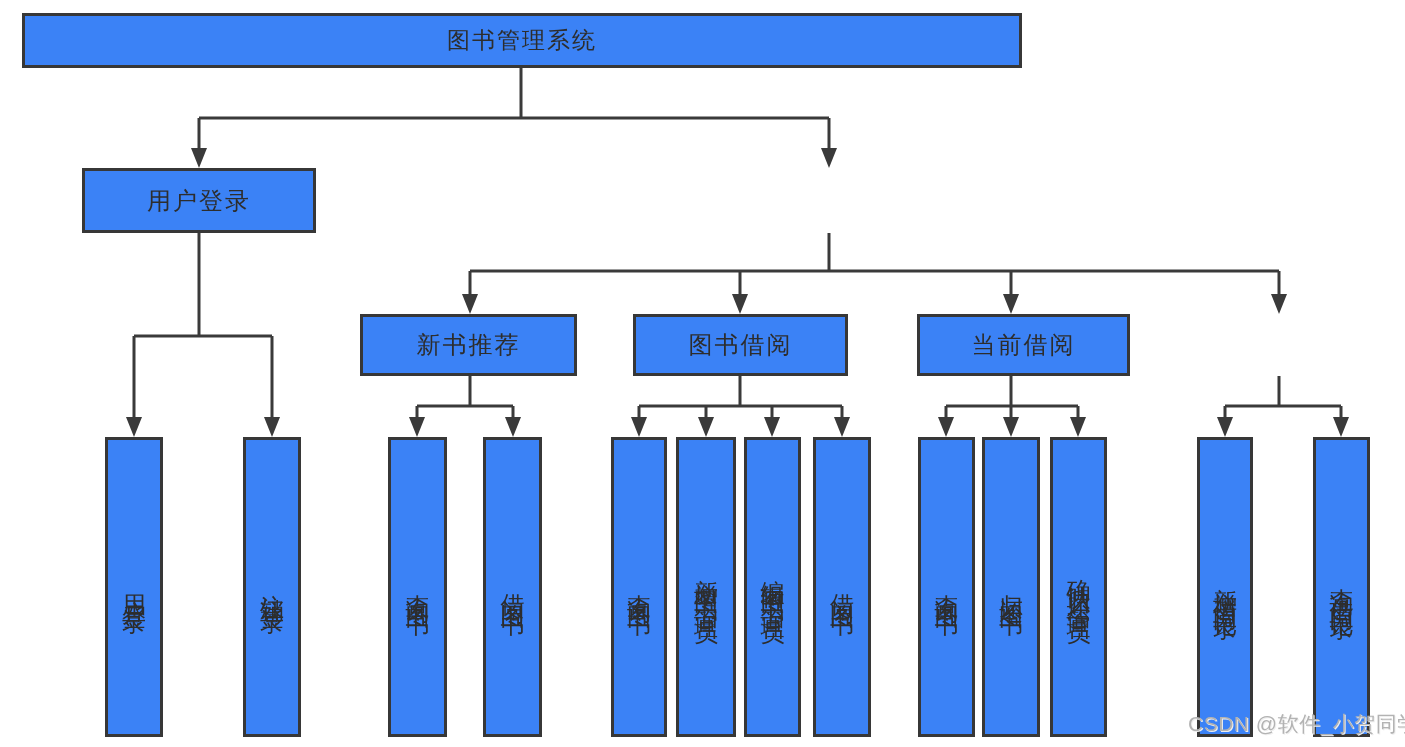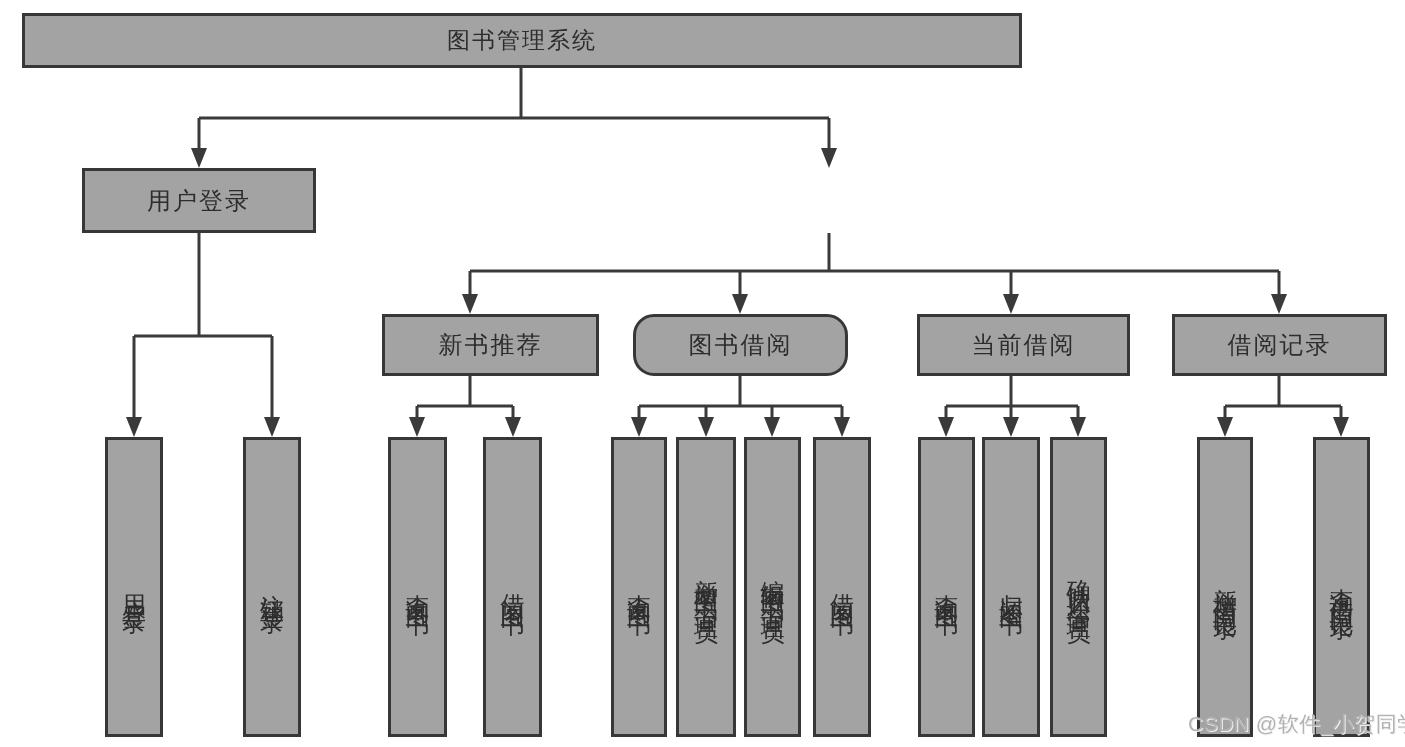--- a/index.html
+++ b/index.html
@@ -17,21 +17,21 @@
   }
   #wires {
     position: absolute;
     left: 0; top: 0;
     width: 1405px; height: 747px;
     z-index: 0;
   }
   .box {
     position: absolute;
     box-sizing: border-box;
-    background: #a3a3a3;
+    background: #3b82f6;
     border: 3px solid #373737;
     color: #2d2d2d;
     display: flex;
     align-items: center;
     justify-content: center;
     z-index: 1;
     text-align: center;
   }
   .hbox {
     font-size: 24px;
@@ -102,24 +102,23 @@
       <polygon points="1070,417 1086,417 1078,437"></polygon>
       <polygon points="1217,417 1233,417 1225,437"></polygon>
       <polygon points="1333,417 1349,417 1341,437"></polygon>
     </g>
   </svg>
 
   <div class="box hbox title" style="left:22px; top:13px; width:1000px; height:55px;">图书管理系统</div>
 
   <div class="box hbox" style="left:82px; top:168px; width:234px; height:65px;">用户登录</div>
 
-  <div class="box hbox" style="left:382px; top:314px; width:217px; height:62px;">新书推荐</div>
-  <div class="box hbox" style="left:633px; top:314px; width:215px; height:62px;border-radius:21px;">图书借阅</div>
+  <div class="box hbox" style="left:360px; top:314px; width:217px; height:62px;">新书推荐</div>
+  <div class="box hbox" style="left:633px; top:314px; width:215px; height:62px;">图书借阅</div>
   <div class="box hbox" style="left:905px; top:314px; width:213px; height:62px;margin-left:12px;">当前借阅</div>
-  <div class="box hbox" style="left:1172px; top:314px; width:215px; height:62px;">借阅记录</div>
 
   <div class="box vbox" style="left:105px; top:437px; width:58px; height:300px;">用户登录</div>
   <div class="box vbox" style="left:243px; top:437px; width:58px; height:300px;">注销登录</div>
 
   <div class="box vbox" style="left:388px; top:437px; width:59px; height:300px;">查询图书</div>
   <div class="box vbox" style="left:483px; top:437px; width:59px; height:300px;">借阅图书</div>
 
   <div class="box vbox" style="left:611px; top:437px; width:56px; height:300px;">查询图书</div>
   <div class="box vbox" style="left:676px; top:437px; width:60px; height:300px;">新增图书（管理员）</div>
   <div class="box vbox" style="left:744px; top:437px; width:57px; height:300px;">编辑图书（管理员）</div>

